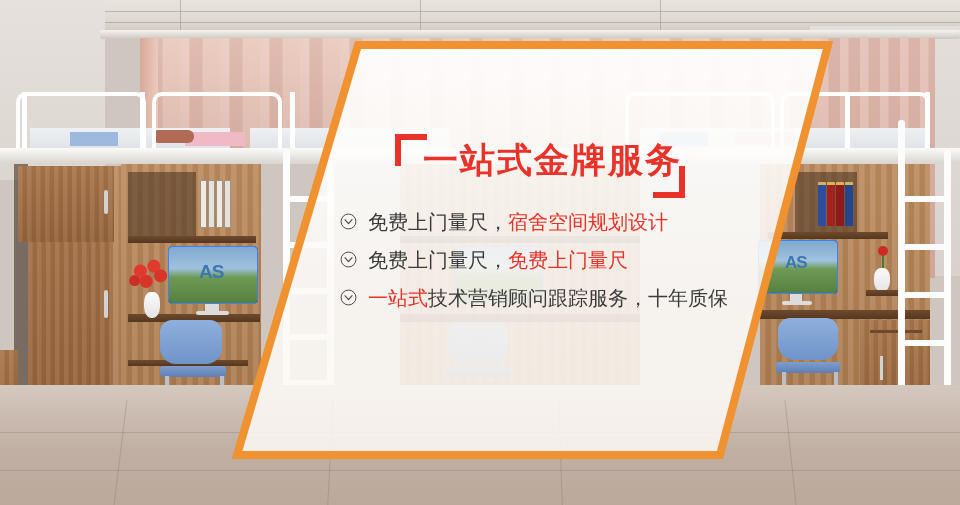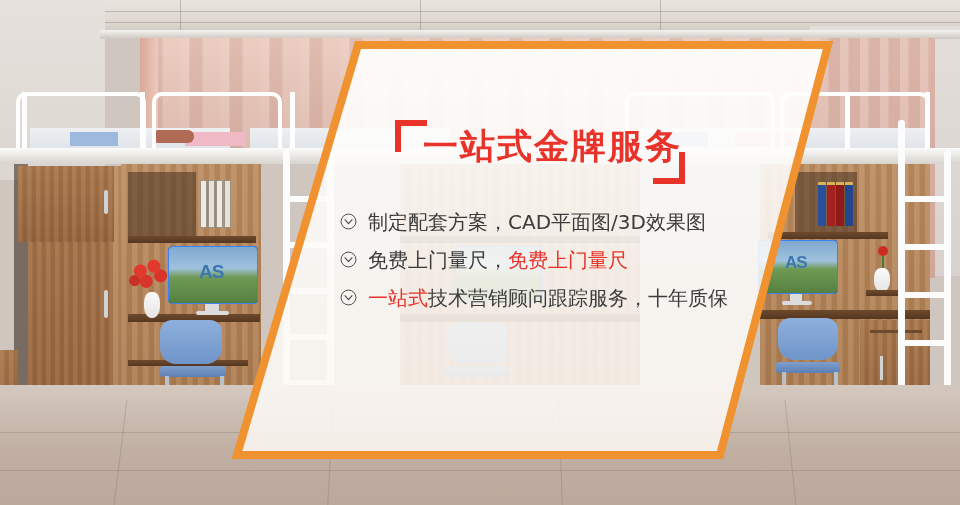--- a/index.html
+++ b/index.html
@@ -149,21 +149,21 @@
   
   .panel-wrap { position:absolute; inset:0; }
   .panel-svg { position:absolute; left:0; top:0; }
 
   
   .content {
     position:absolute; left:0; top:0; width:960px; height:505px;
     pointer-events:none;
   }
   .title-block {
-    position:absolute; left:395px; top:120px; width:290px; height:64px;
+    position:absolute; left:395px; top:134px; width:290px; height:64px;
   }
   .title-text {
     position:absolute; left:28px; top:4px;
     font-size:35px; font-weight:bold; color:#e8322a;
     letter-spacing:2px; line-height:44px; white-space:nowrap;
     font-family:"DejaVu Sans","Liberation Sans",sans-serif;
   }
   .br { position:absolute; background:#e8322a; }
   .br-tl-h { left:0px;  top:0px;  width:32px; height:6px; }
   .br-tl-v { left:0px;  top:0px;  width:6px;  height:32px; }
@@ -356,21 +356,21 @@
       <span class="br br-br-h"></span>
       <span class="br br-br-v"></span>
     </div>
 
     <div class="list" id="feature-list">
         <div class="list-item">
           <svg class="bullet" viewBox="0 0 24 24">
             <circle cx="12" cy="12" r="10.5" fill="none" stroke="#4a4a4a" stroke-width="1.4"></circle>
             <path d="M7 9.5 L12 15 L17 9.5" fill="none" stroke="#4a4a4a" stroke-width="1.6" stroke-linecap="round" stroke-linejoin="round"></path>
           </svg>
-          <span class="li-text"><span>制定配套方案，CAD平面图/3D效果图</span></span>
+          <span class="li-text"><span>免费上门量尺，</span><span class="hl">宿舍空间规划设计</span></span>
         </div>
         <div class="list-item">
           <svg class="bullet" viewBox="0 0 24 24">
             <circle cx="12" cy="12" r="10.5" fill="none" stroke="#4a4a4a" stroke-width="1.4"></circle>
             <path d="M7 9.5 L12 15 L17 9.5" fill="none" stroke="#4a4a4a" stroke-width="1.6" stroke-linecap="round" stroke-linejoin="round"></path>
           </svg>
           <span class="li-text"><span>免费上门量尺，</span><span class="hl">免费上门量尺</span></span>
         </div>
         <div class="list-item">
           <svg class="bullet" viewBox="0 0 24 24">

